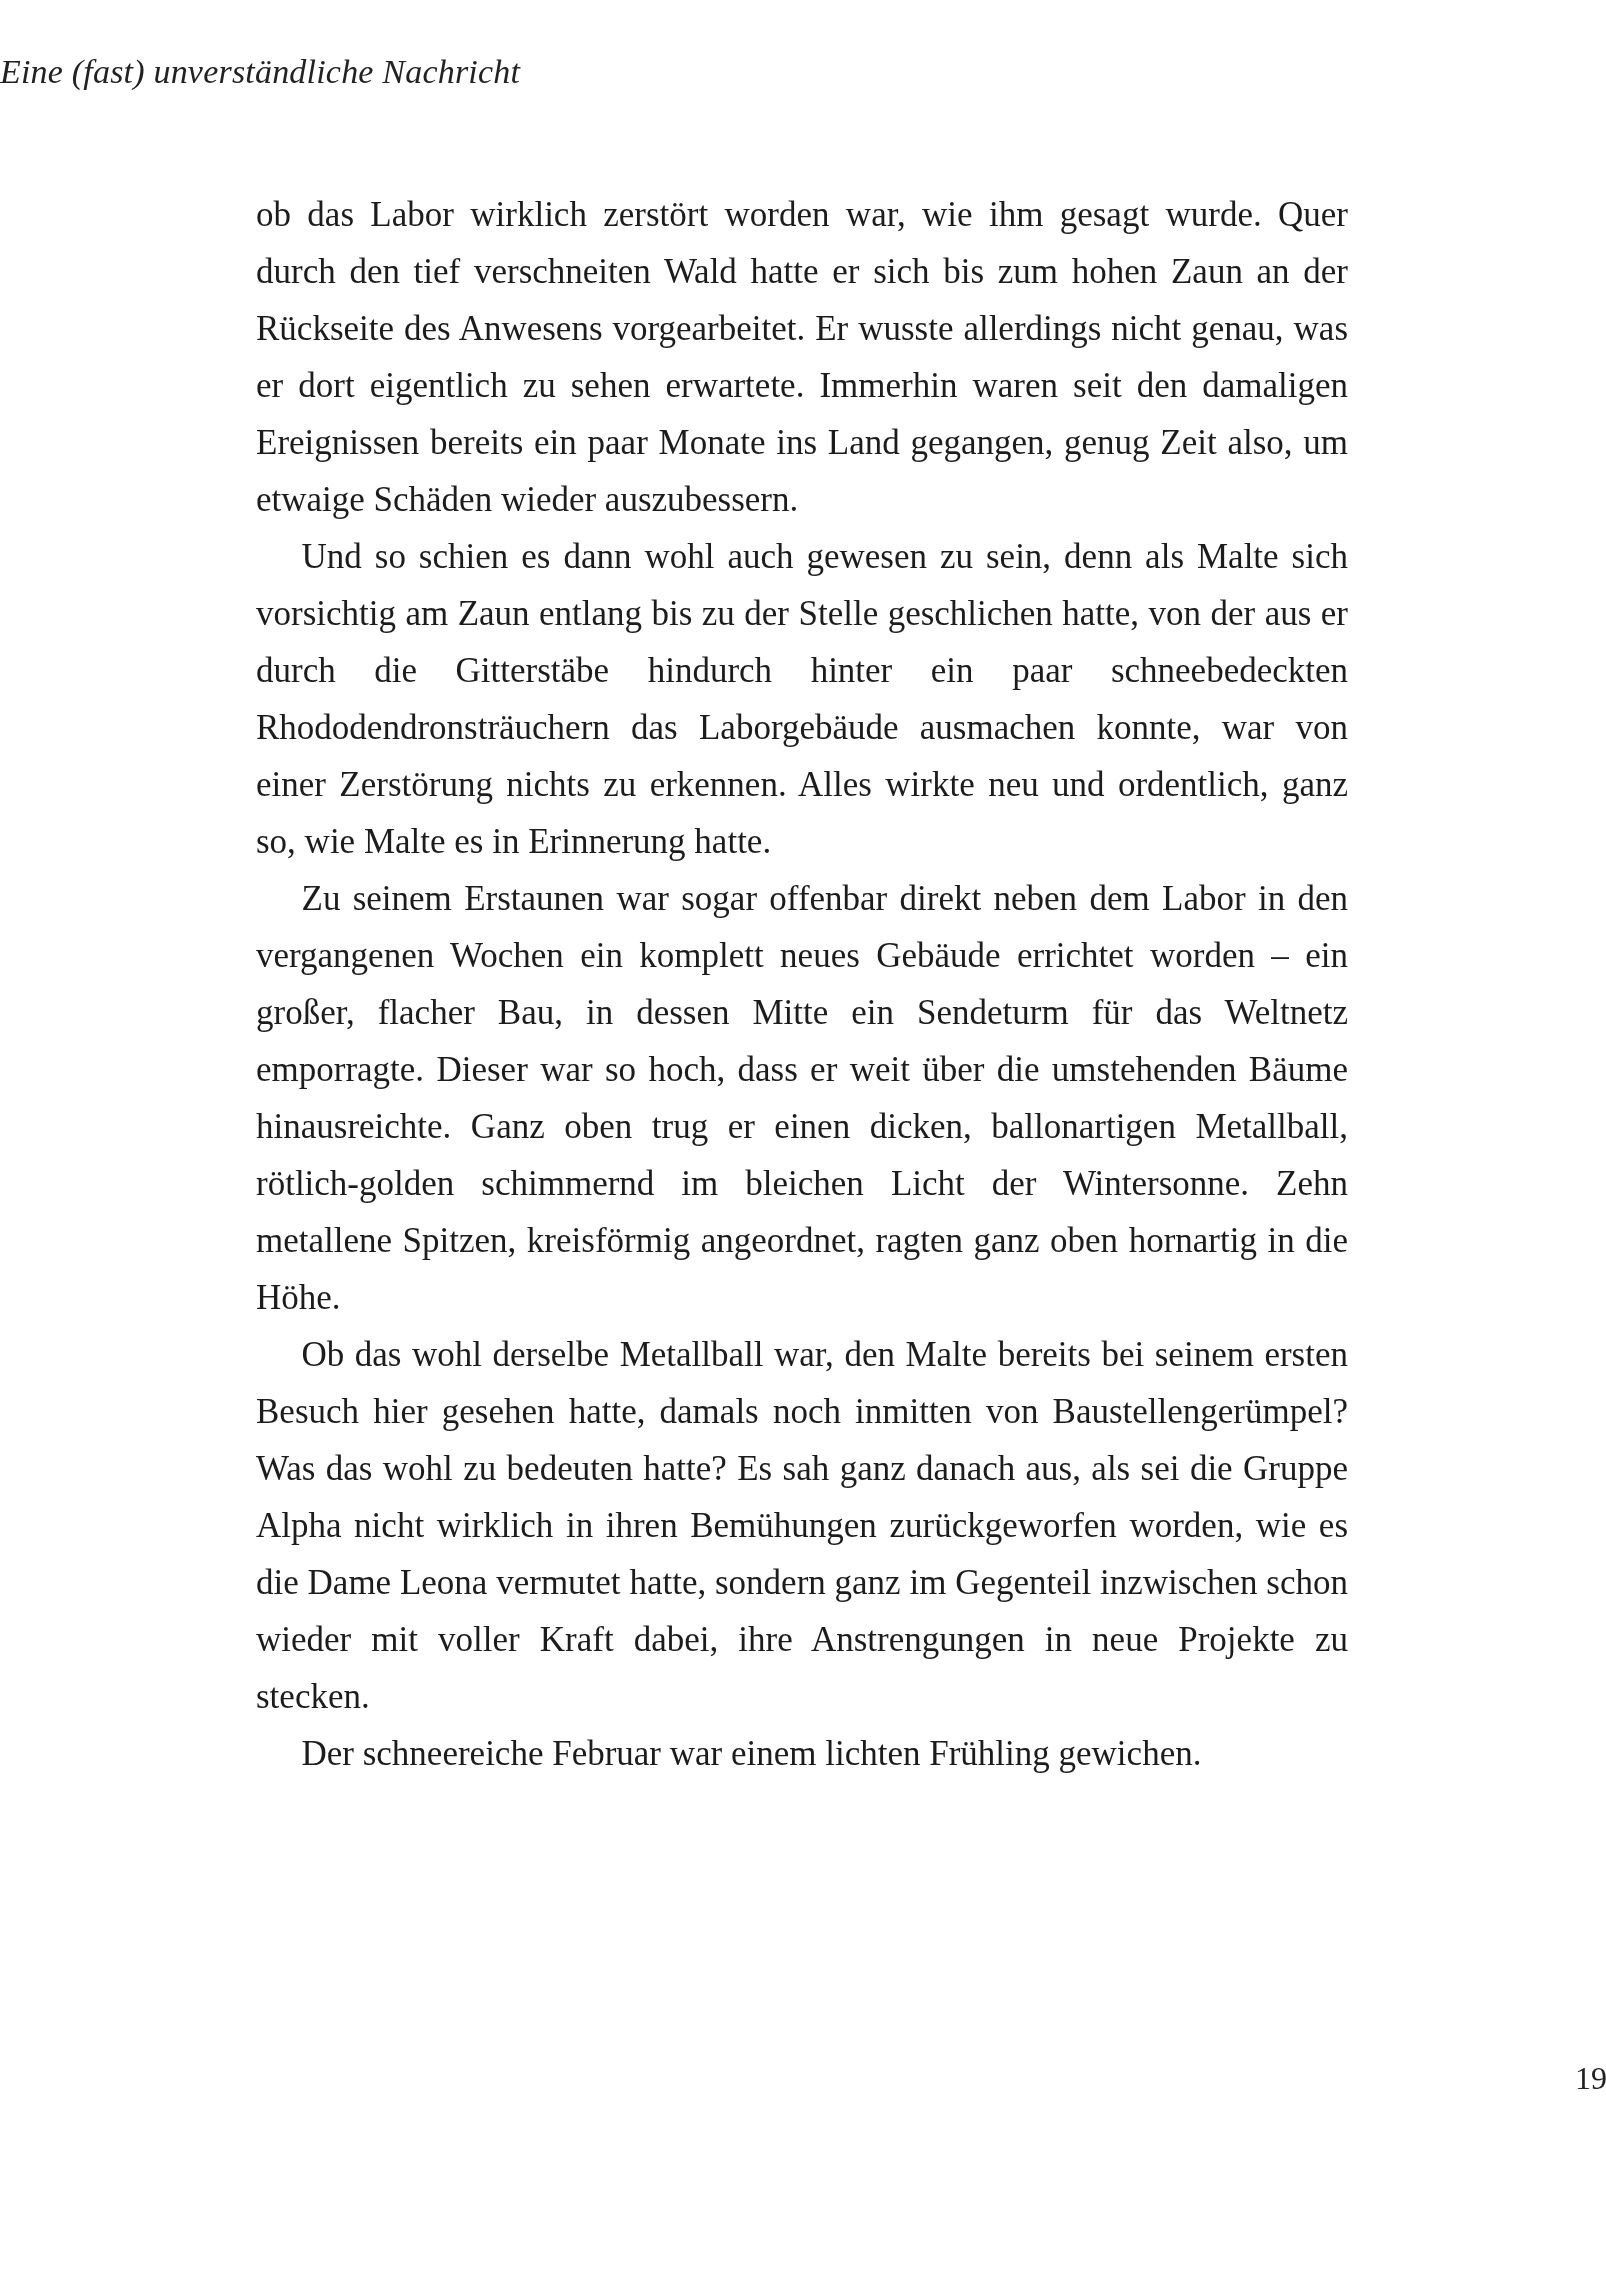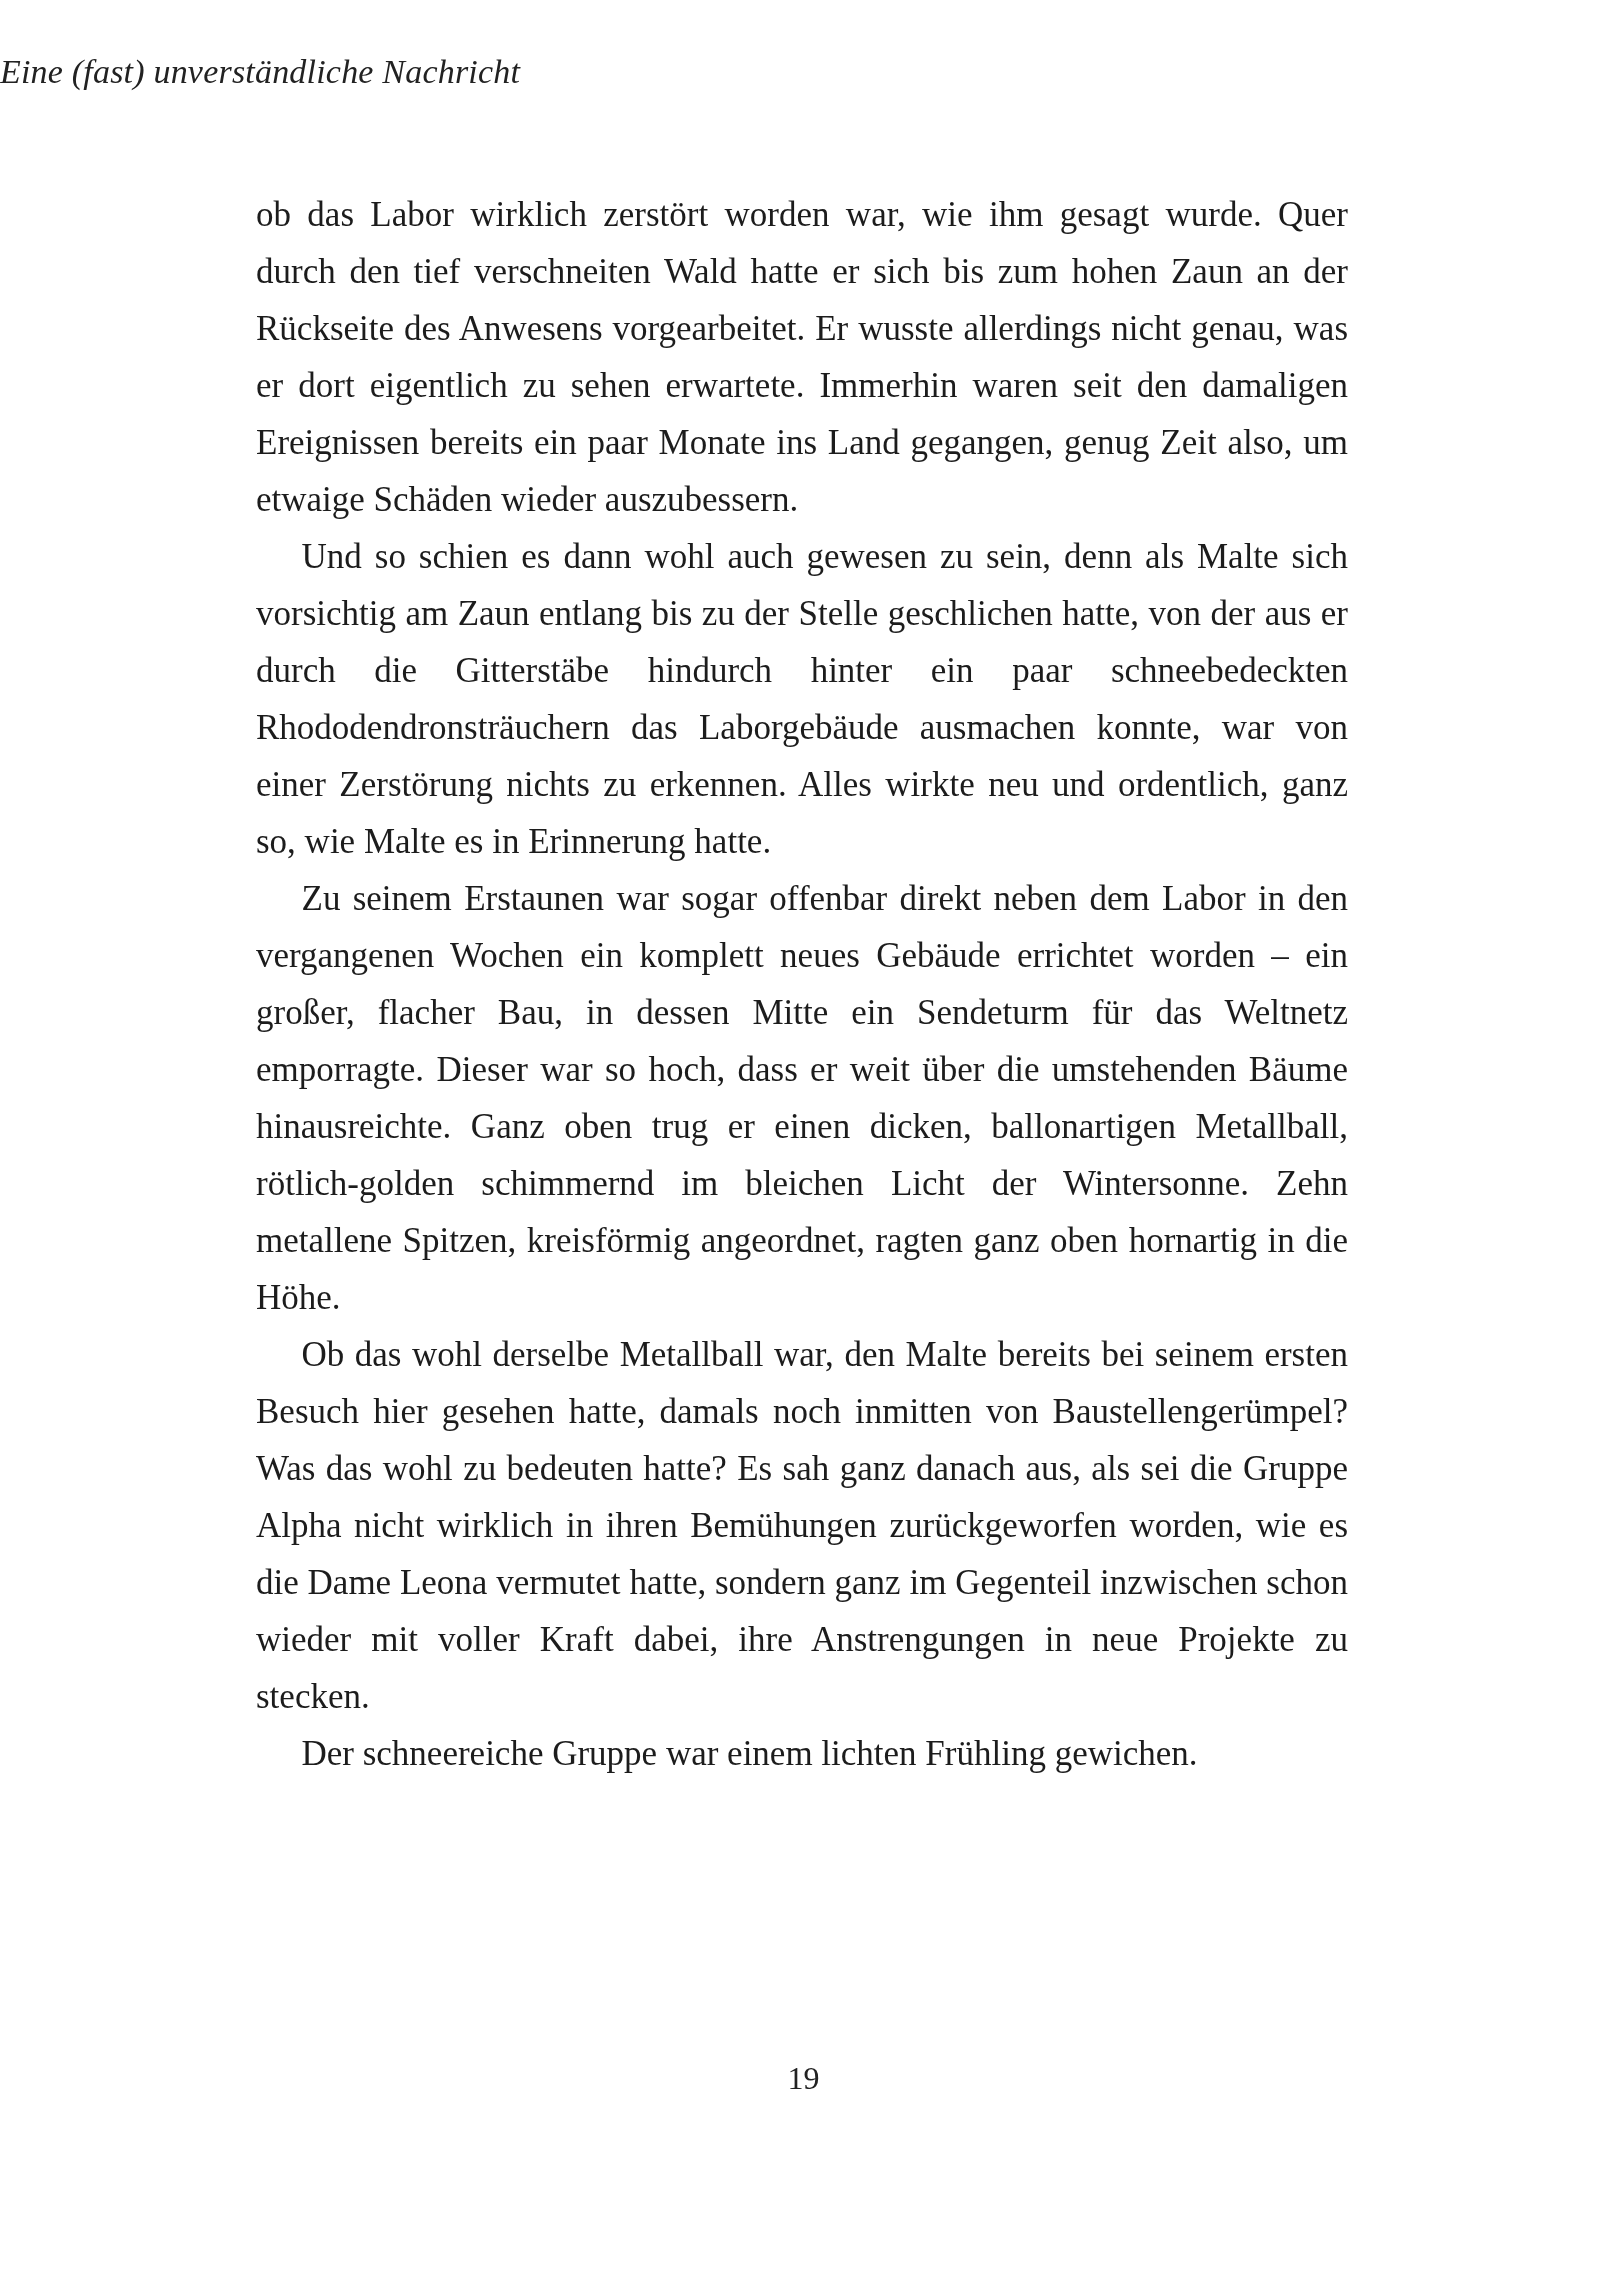--- a/index.html
+++ b/index.html
@@ -42,36 +42,36 @@
     color: #1c1c1c;
   }
   .text-block p.first {
     text-indent: 0;
   }
   .page-number {
     position: absolute;
     top: 2060px;
     left: 0;
     width: 100%;
-    text-align: center;
+    text-align: right;
     font-size: 32px;
     color: #222222;
   }
 </style>
 </head>
 <body>
 
 <div class="page">
 
   <div class="running-header">Eine (fast) unverständliche Nachricht</div>
 
   <div class="text-block">
     <p class="first">ob das Labor wirklich zerstört worden war, wie ihm gesagt wurde. Quer durch den tief verschneiten Wald hatte er sich bis zum hohen Zaun an der Rückseite des Anwesens vorgearbeitet. Er wusste allerdings nicht genau, was er dort eigentlich zu sehen erwartete. Immerhin waren seit den damaligen Ereignissen bereits ein paar Monate ins Land gegangen, genug Zeit also, um etwaige Schäden wieder auszubessern.</p>
     <p>Und so schien es dann wohl auch gewesen zu sein, denn als Malte sich vorsichtig am Zaun entlang bis zu der Stelle geschlichen hatte, von der aus er durch die Gitterstäbe hindurch hinter ein paar schneebedeckten Rhododendronsträuchern das Laborgebäude ausmachen konnte, war von einer Zerstörung nichts zu erkennen. Alles wirkte neu und ordentlich, ganz so, wie Malte es in Erinnerung hatte.</p>
     <p>Zu seinem Erstaunen war sogar offenbar direkt neben dem Labor in den vergangenen Wochen ein komplett neues Gebäude errichtet worden – ein großer, flacher Bau, in dessen Mitte ein Sendeturm für das Weltnetz emporragte. Dieser war so hoch, dass er weit über die umstehenden Bäume hinausreichte. Ganz oben trug er einen dicken, ballonartigen Metallball, rötlich-golden schimmernd im bleichen Licht der Wintersonne. Zehn metallene Spitzen, kreisförmig angeordnet, ragten ganz oben hornartig in die Höhe.</p>
     <p>Ob das wohl derselbe Metallball war, den Malte bereits bei seinem ersten Besuch hier gesehen hatte, damals noch inmitten von Baustellengerümpel? Was das wohl zu bedeuten hatte? Es sah ganz danach aus, als sei die Gruppe Alpha nicht wirklich in ihren Bemühungen zurückgeworfen worden, wie es die Dame Leona vermutet hatte, sondern ganz im Gegenteil inzwischen schon wieder mit voller Kraft dabei, ihre Anstrengungen in neue Projekte zu stecken.</p>
-    <p>Der schneereiche Gruppe war einem lichten Frühling gewichen.</p>
+    <p>Der schneereiche Februar war einem lichten Frühling gewichen.</p>
   </div>
 
   <div class="page-number">19</div>
 
 </div>
 
 
 </body></html>

